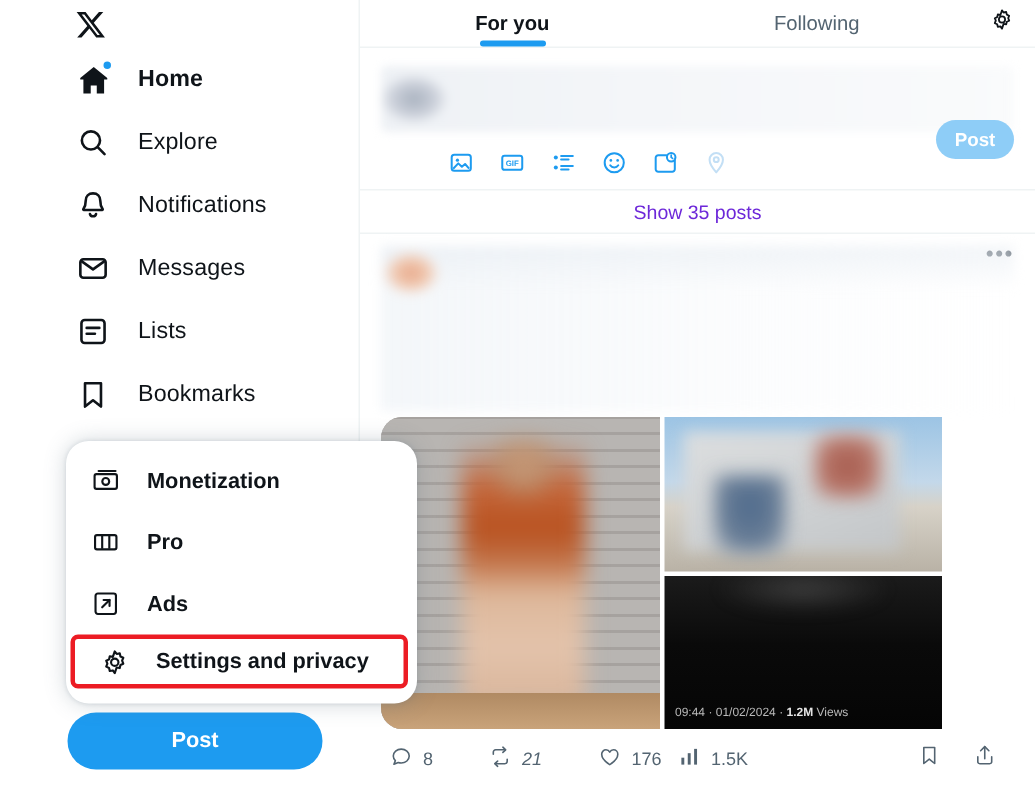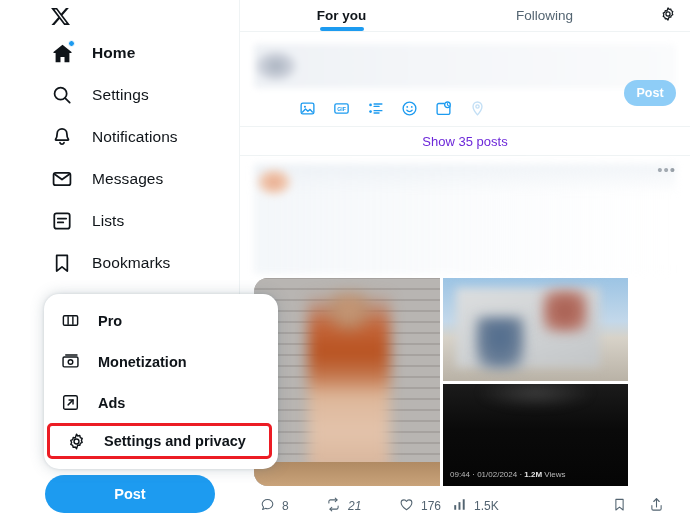--- a/index.html
+++ b/index.html
@@ -240,21 +240,21 @@
       <span class="nav-label">Home</span>
     </div>
 
     <div class="nav-item">
       <span class="nav-ico">
         <svg width="22" height="22" viewBox="0 0 24 24">
             <circle cx="10.5" cy="10.5" r="6.6" fill="none" stroke="#0f1419" stroke-width="1.9"></circle>
             <line x1="15.4" y1="15.4" x2="20.4" y2="20.4" stroke="#0f1419" stroke-width="1.9" stroke-linecap="round"></line>
           </svg>
       </span>
-      <span class="nav-label">Settings</span>
+      <span class="nav-label">Explore</span>
     </div>
 
     <div class="nav-item">
       <span class="nav-ico">
         <svg width="22" height="22" viewBox="0 0 24 24">
             <path fill="none" stroke="#0f1419" stroke-width="1.9" stroke-linejoin="round" d="M12 3.2c-3.2 0-5.3 2.3-5.3 5.3 0 3.9-1.1 5.3-1.7 6.1-.2.3 0 .7.4.7h13.2c.4 0 .6-.4.4-.7-.6-.8-1.7-2.2-1.7-6.1 0-3-2.1-5.3-5.3-5.3z"></path>
             <path fill="none" stroke="#0f1419" stroke-width="1.9" stroke-linecap="round" d="M9.8 18.2a2.3 2.3 0 0 0 4.4 0"></path>
           </svg>
       </span>
       <span class="nav-label">Notifications</span>
@@ -291,37 +291,37 @@
     </div>
 
     <button class="post-btn">Post</button>
   </nav>
 
   <div class="dropdown">
 
     <div class="menu-item">
       <span class="menu-ico">
         <svg width="19" height="19" viewBox="0 0 24 24">
+            <rect x="2.6" y="6.4" width="18.8" height="12.4" rx="1.6" fill="none" stroke="#0f1419" stroke-width="1.8"></rect>
+            <circle cx="12" cy="12.6" r="2.9" fill="none" stroke="#0f1419" stroke-width="1.8"></circle>
+            <path d="M6 3.8h14.2" stroke="#0f1419" stroke-width="1.8" stroke-linecap="round"></path>
+          </svg>
+      </span>
+      <span class="menu-label">Monetization</span>
+    </div>
+
+    <div class="menu-item">
+      <span class="menu-ico">
+        <svg width="19" height="19" viewBox="0 0 24 24">
             <rect x="3" y="6" width="18" height="12" rx="1.6" fill="none" stroke="#0f1419" stroke-width="1.8"></rect>
             <line x1="9" y1="6.6" x2="9" y2="17.4" stroke="#0f1419" stroke-width="1.8"></line>
             <line x1="15" y1="6.6" x2="15" y2="17.4" stroke="#0f1419" stroke-width="1.8"></line>
           </svg>
       </span>
       <span class="menu-label">Pro</span>
-    </div>
-
-    <div class="menu-item">
-      <span class="menu-ico">
-        <svg width="19" height="19" viewBox="0 0 24 24">
-            <rect x="2.6" y="6.4" width="18.8" height="12.4" rx="1.6" fill="none" stroke="#0f1419" stroke-width="1.8"></rect>
-            <circle cx="12" cy="12.6" r="2.9" fill="none" stroke="#0f1419" stroke-width="1.8"></circle>
-            <path d="M6 3.8h14.2" stroke="#0f1419" stroke-width="1.8" stroke-linecap="round"></path>
-          </svg>
-      </span>
-      <span class="menu-label">Monetization</span>
     </div>
 
     <div class="menu-item">
       <span class="menu-ico">
         <svg width="19" height="19" viewBox="0 0 24 24">
             <rect x="3.4" y="3.4" width="17.2" height="17.2" rx="2" fill="none" stroke="#0f1419" stroke-width="1.8"></rect>
             <path d="M9 15 15.2 8.8" stroke="#0f1419" stroke-width="1.8" stroke-linecap="round"></path>
             <path d="M10.2 8.8h5v5" fill="none" stroke="#0f1419" stroke-width="1.8" stroke-linecap="round" stroke-linejoin="round"></path>
           </svg>
       </span>

